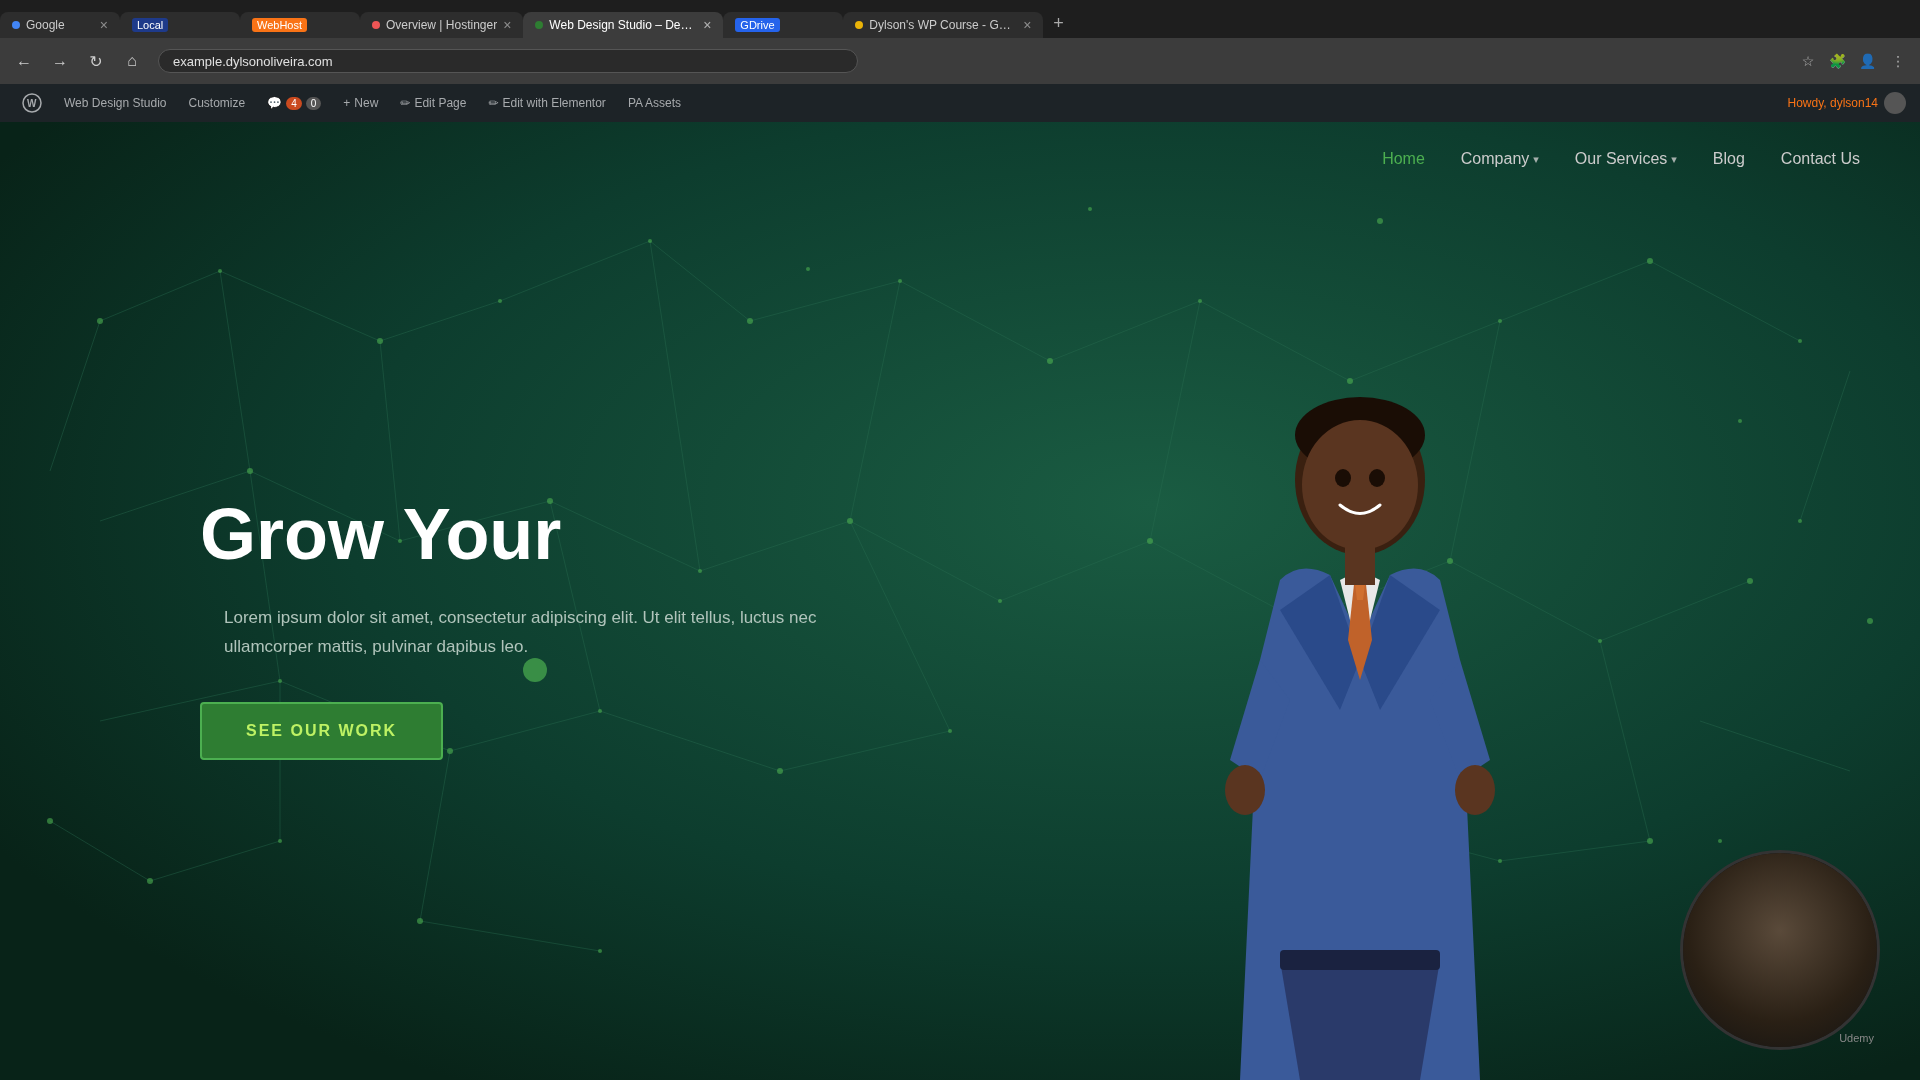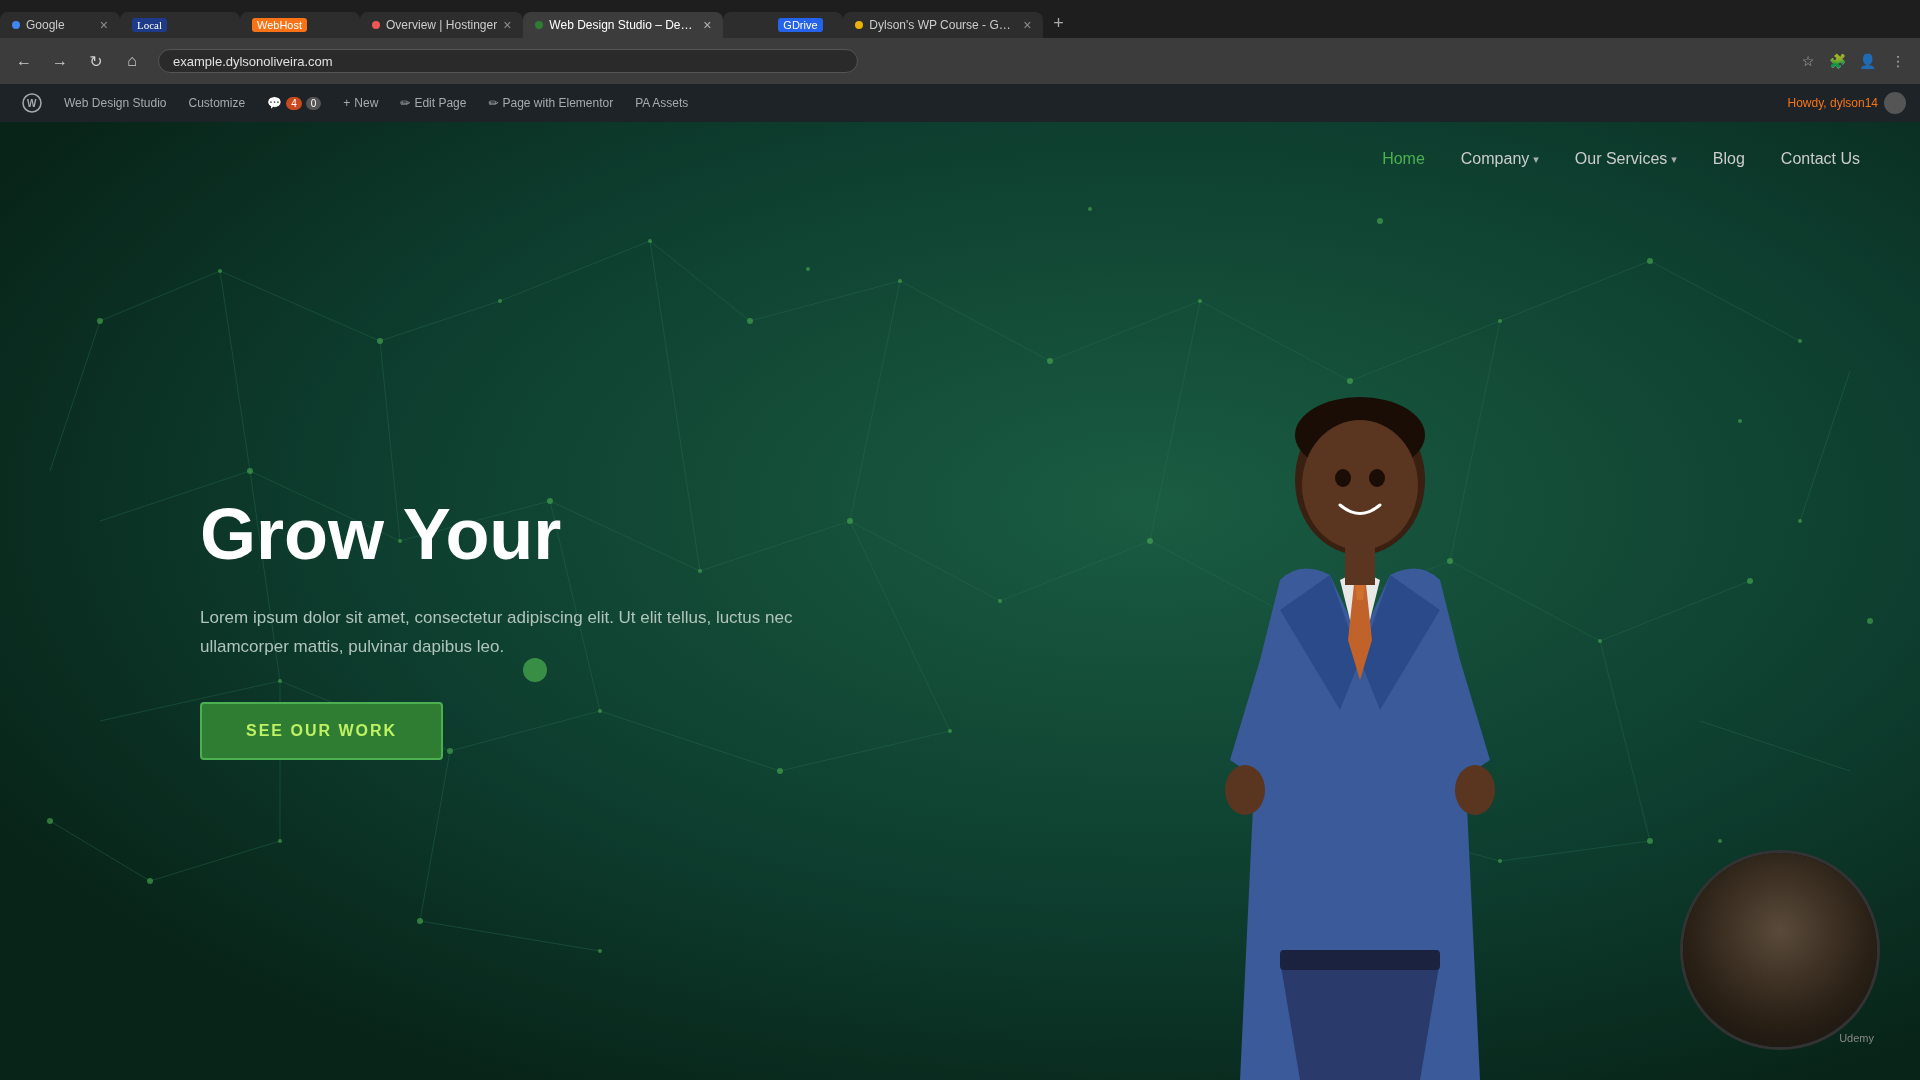--- a/index.html
+++ b/index.html
@@ -40,21 +40,21 @@
     .logo-icon { width: 60px; height: 60px; }
     .logo-text { font-size: 22px; font-weight: 800; color: #fff; letter-spacing: 2px; text-transform: uppercase; line-height: 1.2; }
     .nav-menu { margin-left: auto; display: flex; align-items: flex-end; gap: 36px; }
     .nav-item { color: #ccc; font-size: 16px; cursor: pointer; white-space: nowrap; display: flex; align-items: center; gap: 4px; text-decoration: none; }
     .nav-item.active { color: #4caf50; }
     .nav-item .chevron { font-size: 11px; opacity: 0.8; }
 
     
     .hero-content { position: absolute; left: 200px; top: 50%; transform: translateY(-40%); z-index: 10; max-width: 620px; }
     .hero-title { font-size: 72px; font-weight: 700; color: #fff; margin-bottom: 30px; line-height: 1.1; }
-    .hero-body { color: #b0c4bb; font-size: 17px; line-height: 1.7; margin-bottom: 40px; }
+    .hero-body { color: #b0c4bb; font-size: 17px; line-height: 1.7; margin-bottom: 40px; margin-left: 24px; }
     .hero-btn { display: inline-block; background: #2e7d32; color: #bef264; font-size: 16px; font-weight: 700; letter-spacing: 2px; text-transform: uppercase; padding: 18px 44px; border-radius: 4px; cursor: pointer; border: 2px solid #4caf50; }
 
     
     .hero-image { position: absolute; right: 300px; bottom: 0; width: 520px; height: 720px; z-index: 5; }
     .person-svg { width: 100%; height: 100%; }
 
     
     .webcam { position: absolute; bottom: 30px; right: 40px; width: 200px; height: 200px; border-radius: 50%; overflow: hidden; border: 3px solid #333; background: #1a1a1a; z-index: 20; display: flex; align-items: center; justify-content: center; }
     .webcam-inner { width: 100%; height: 100%; background: radial-gradient(circle at 50% 40%, #5a4a3a 0%, #2a2015 60%, #111 100%); border-radius: 50%; }
     .webcam-label { position: absolute; bottom: 36px; right: 46px; font-size: 11px; color: #888; z-index: 21; }
@@ -69,37 +69,37 @@
 
 <div class="browser-chrome">
 
   <div class="browser-tabs">
     <div class="tab">
       <div class="tab-indicator" style="background:#4285f4;"></div>
       <span class="tab-label">Google</span>
       <span class="tab-close">×</span>
     </div>
     <div class="tab" style="gap:4px;">
-      <span style="background:#1e3a8a;color:#fff;border-radius:3px;padding:1px 5px;font-size:11px;font-family:Liberation Serif, serif;">Local</span>
+      <span style="background:#1e3a8a;color:#fff;border-radius:3px;padding:1px 5px;font-size:11px;">Local</span>
     </div>
     <div class="tab" style="gap:4px;">
       <span style="background:#f97316;color:#fff;border-radius:3px;padding:1px 5px;font-size:11px;">WebHost</span>
     </div>
     <div class="tab">
       <div class="tab-indicator" style="background:#e55;"></div>
       <span class="tab-label">Overview | Hostinger</span>
       <span class="tab-close">×</span>
     </div>
     <div class="tab active">
       <div class="tab-indicator" style="background:#2e7d32;"></div>
       <span class="tab-label">Web Design Studio – Design...</span>
       <span class="tab-close">×</span>
     </div>
     <div class="tab" style="gap:4px;">
-      <span style="background:#2563eb;color:#fff;border-radius:3px;padding:1px 5px;font-size:11px;margin-left:43px;">GDrive</span>
+      <span style="background:#2563eb;color:#fff;border-radius:3px;padding:1px 5px;font-size:11px;">GDrive</span>
     </div>
     <div class="tab">
       <div class="tab-indicator" style="background:#eab308;"></div>
       <span class="tab-label">Dylson's WP Course - Goog...</span>
       <span class="tab-close">×</span>
     </div>
     <span class="tab-new">+</span>
   </div>
 
   <div class="browser-toolbar">
@@ -139,21 +139,21 @@
   <div class="wp-admin-item">
     <span>+ </span>
       <span>New</span>
   </div>
   <div class="wp-admin-item">
     <span>✏ </span>
       <span>Edit Page</span>
   </div>
   <div class="wp-admin-item">
     <span>✏ </span>
-      <span>Page with Elementor</span>
+      <span>Edit with Elementor</span>
   </div>
   <div class="wp-admin-item">
     <span>PA Assets</span>
   </div>
   <div class="wp-howdy">
     <span>Howdy, dylson14</span>
     <div class="wp-avatar"></div>
   </div>
 </div>
 

